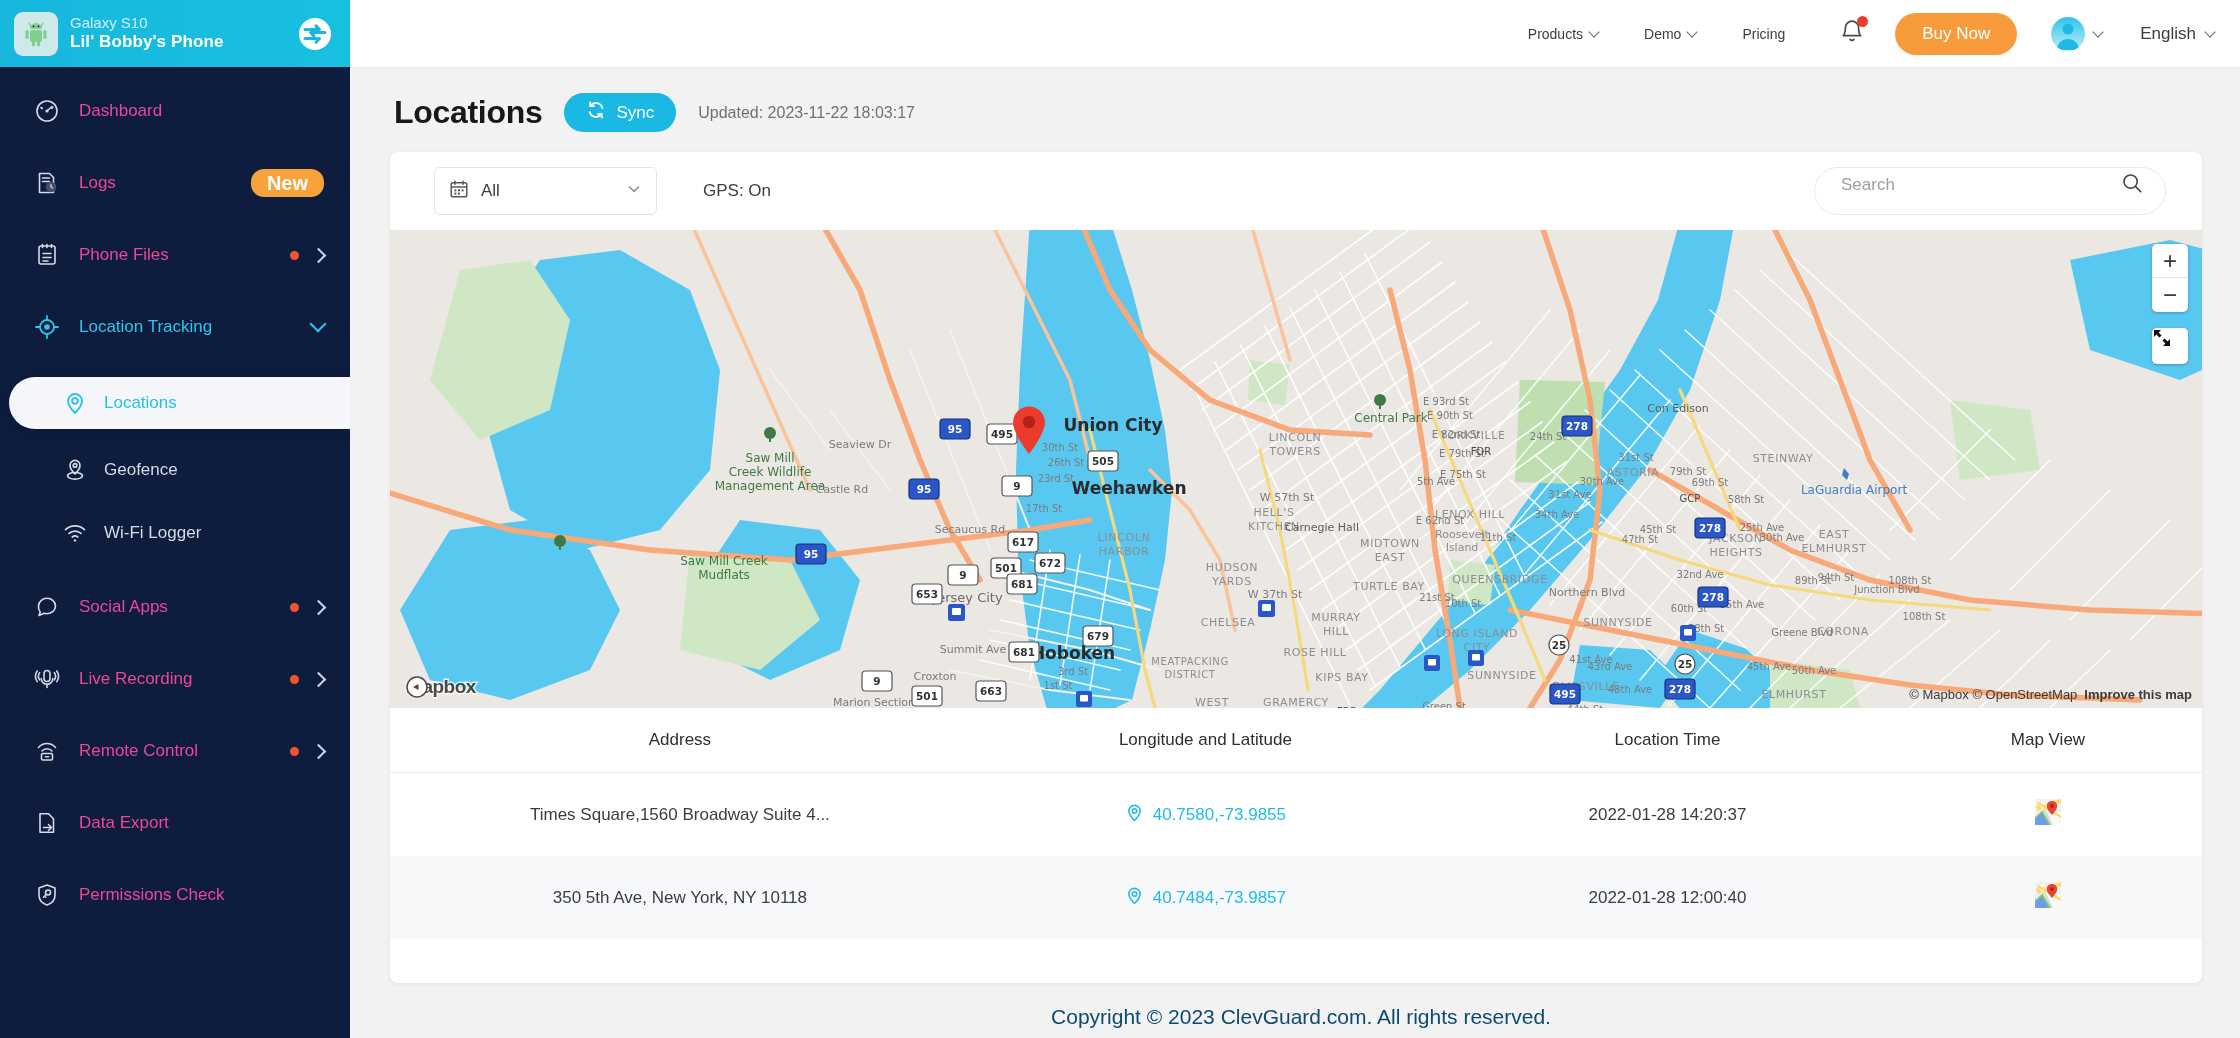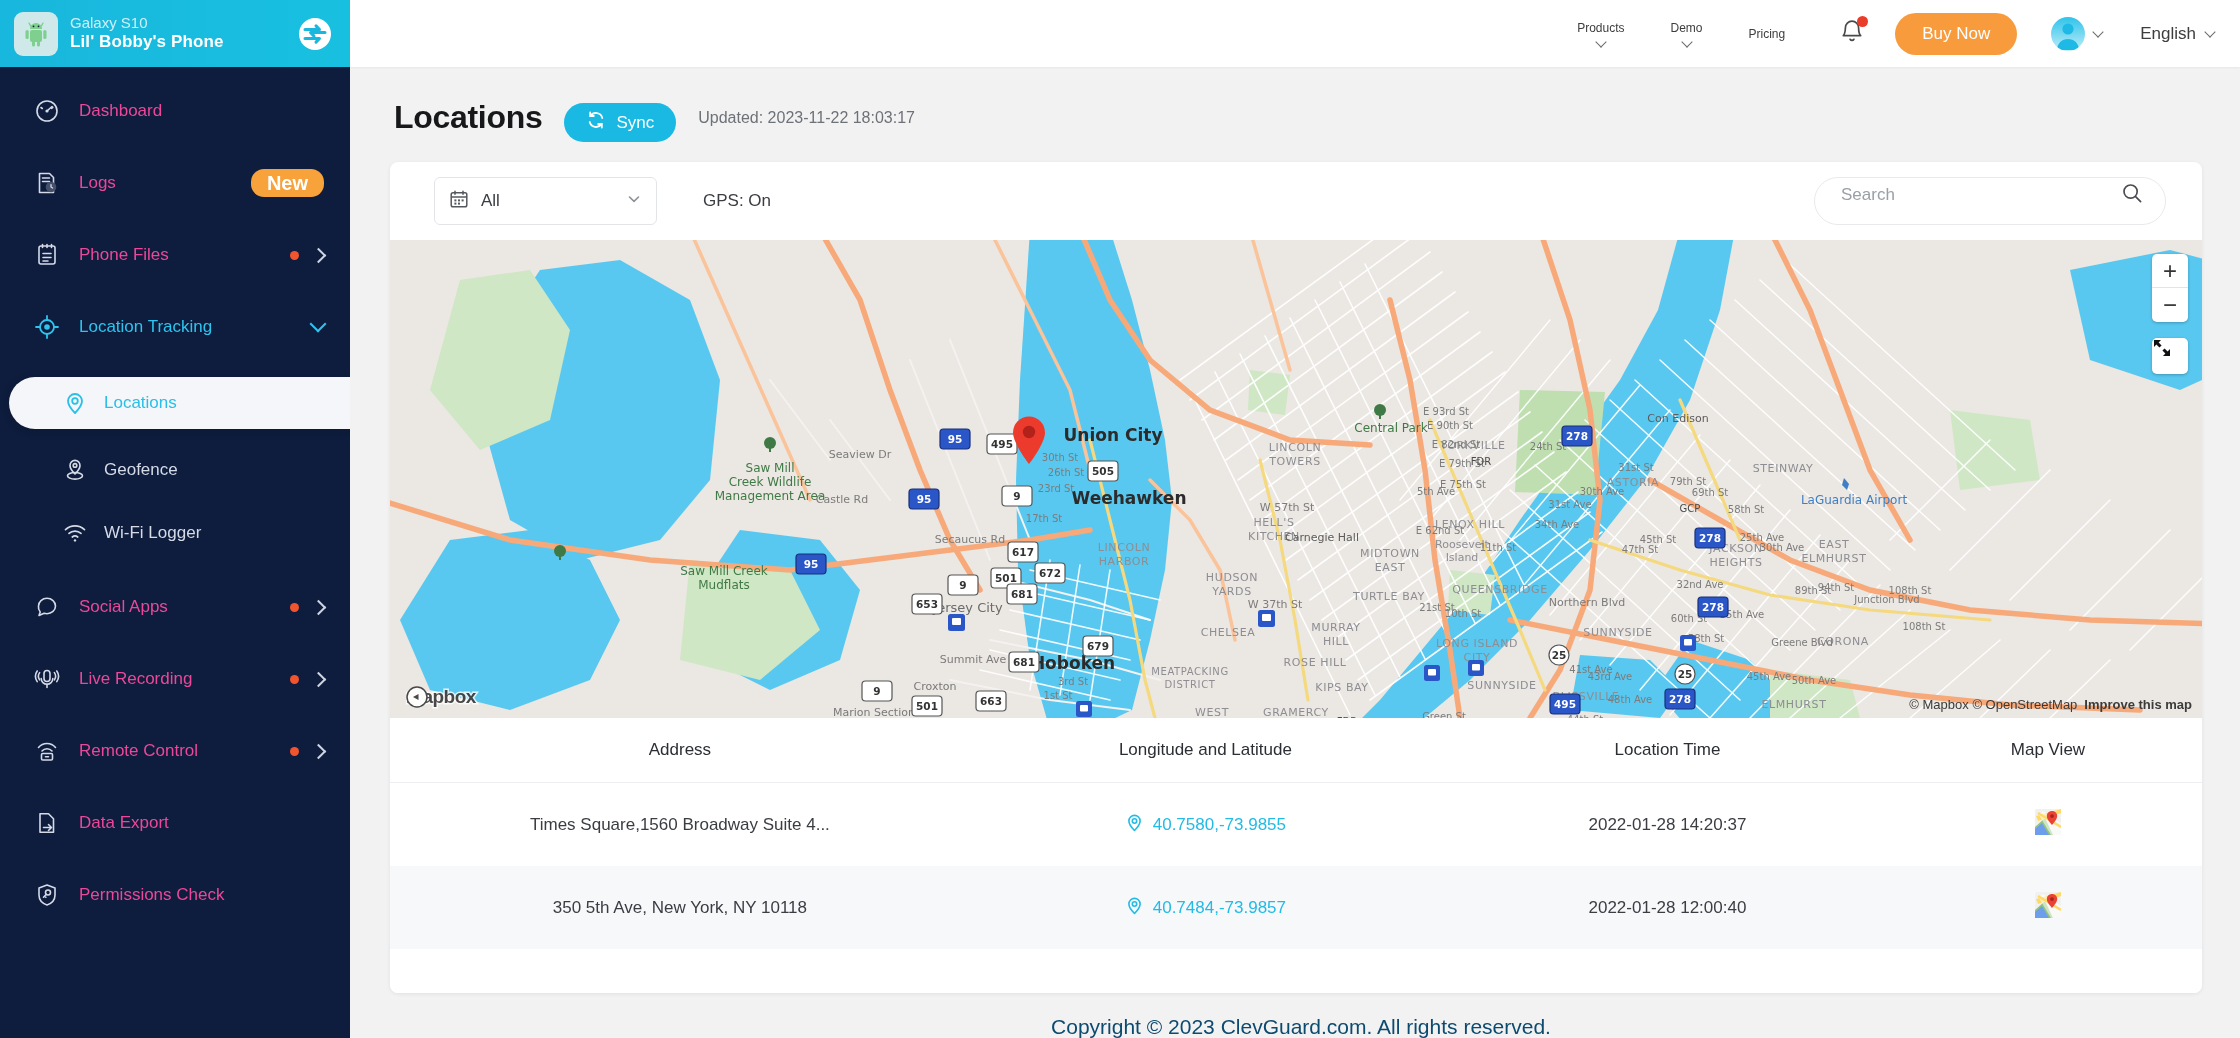--- a/index.html
+++ b/index.html
@@ -61,22 +61,22 @@
 
   
   .main { flex: 1; height: 1038px; display: flex; flex-direction: column; background: #f2f2f3; }
 
   .topbar {
     height: 67px; background: #ffffff; display: flex; align-items: center;
     justify-content: flex-end; padding-right: 26px; gap: 0;
     box-shadow: 0 1px 2px rgba(0,0,0,.05); flex: 0 0 67px;
   }
   .topnav-link {
-    font-size: 12px; color: #3d3d3d; display: flex; align-items: center; gap: 7px;
-    margin-left: 46px; cursor: pointer; white-space: nowrap; flex-direction: column;
+    font-size: 14px; color: #3d3d3d; display: flex; align-items: center; gap: 7px;
+    margin-left: 46px; cursor: pointer; white-space: nowrap;
   }
   .caret { width: 8px; height: 8px; border-right: 1.8px solid #6b6b6b; border-bottom: 1.8px solid #6b6b6b; transform: rotate(45deg); margin-top: -4px; }
   .bell-wrap { position: relative; margin-left: 54px; cursor: pointer; }
   .bell-dot { position: absolute; top: -2px; right: -3px; width: 11px; height: 11px; border-radius: 50%; background: #ea3c2a; }
   .buy-btn {
     margin-left: 30px; background: #f89b3c; color: #fff; font-size: 17px;
     border: none; border-radius: 22px; padding: 11px 27px; cursor: pointer;
     font-family: inherit; white-space: nowrap;
   }
   .avatar-wrap { margin-left: 34px; display: flex; align-items: center; gap: 9px; cursor: pointer; }
@@ -85,21 +85,21 @@
     background: linear-gradient(180deg,#2fc3ea 0%,#bfeef9 100%);
     display: flex; align-items: flex-end; justify-content: center; overflow: hidden;
   }
   .lang-wrap { margin-left: 38px; display: flex; align-items: center; gap: 10px; font-size: 17px; color: #3d3d3d; cursor: pointer; }
 
   .page-head { display: flex; align-items: center; gap: 22px; padding: 26px 0 20px 44px; }
   .page-title { font-size: 32px; font-weight: 700; color: #17181a; letter-spacing: -.3px; }
   .sync-btn {
     background: #19b9e3; color: #fff; border: none; border-radius: 22px;
     height: 39px; padding: 0 22px; display: flex; align-items: center; gap: 10px;
-    font-size: 17px; cursor: pointer; font-family: inherit; margin-top: 10px;
+    font-size: 17px; cursor: pointer; font-family: inherit;
   }
   .updated { font-size: 16px; color: #6d7277; }
 
   .card {
     margin: 0 38px 0 40px; background: #fff; border-radius: 8px;
     box-shadow: 0 1px 4px rgba(0,0,0,.07); overflow: hidden; flex: 0 0 auto;
   }
   .filterbar { height: 78px; display: flex; align-items: center; padding: 0 36px 0 44px; }
   .select-all {
     width: 223px; height: 48px; border: 1px solid #e2e4e8; border-radius: 6px;

